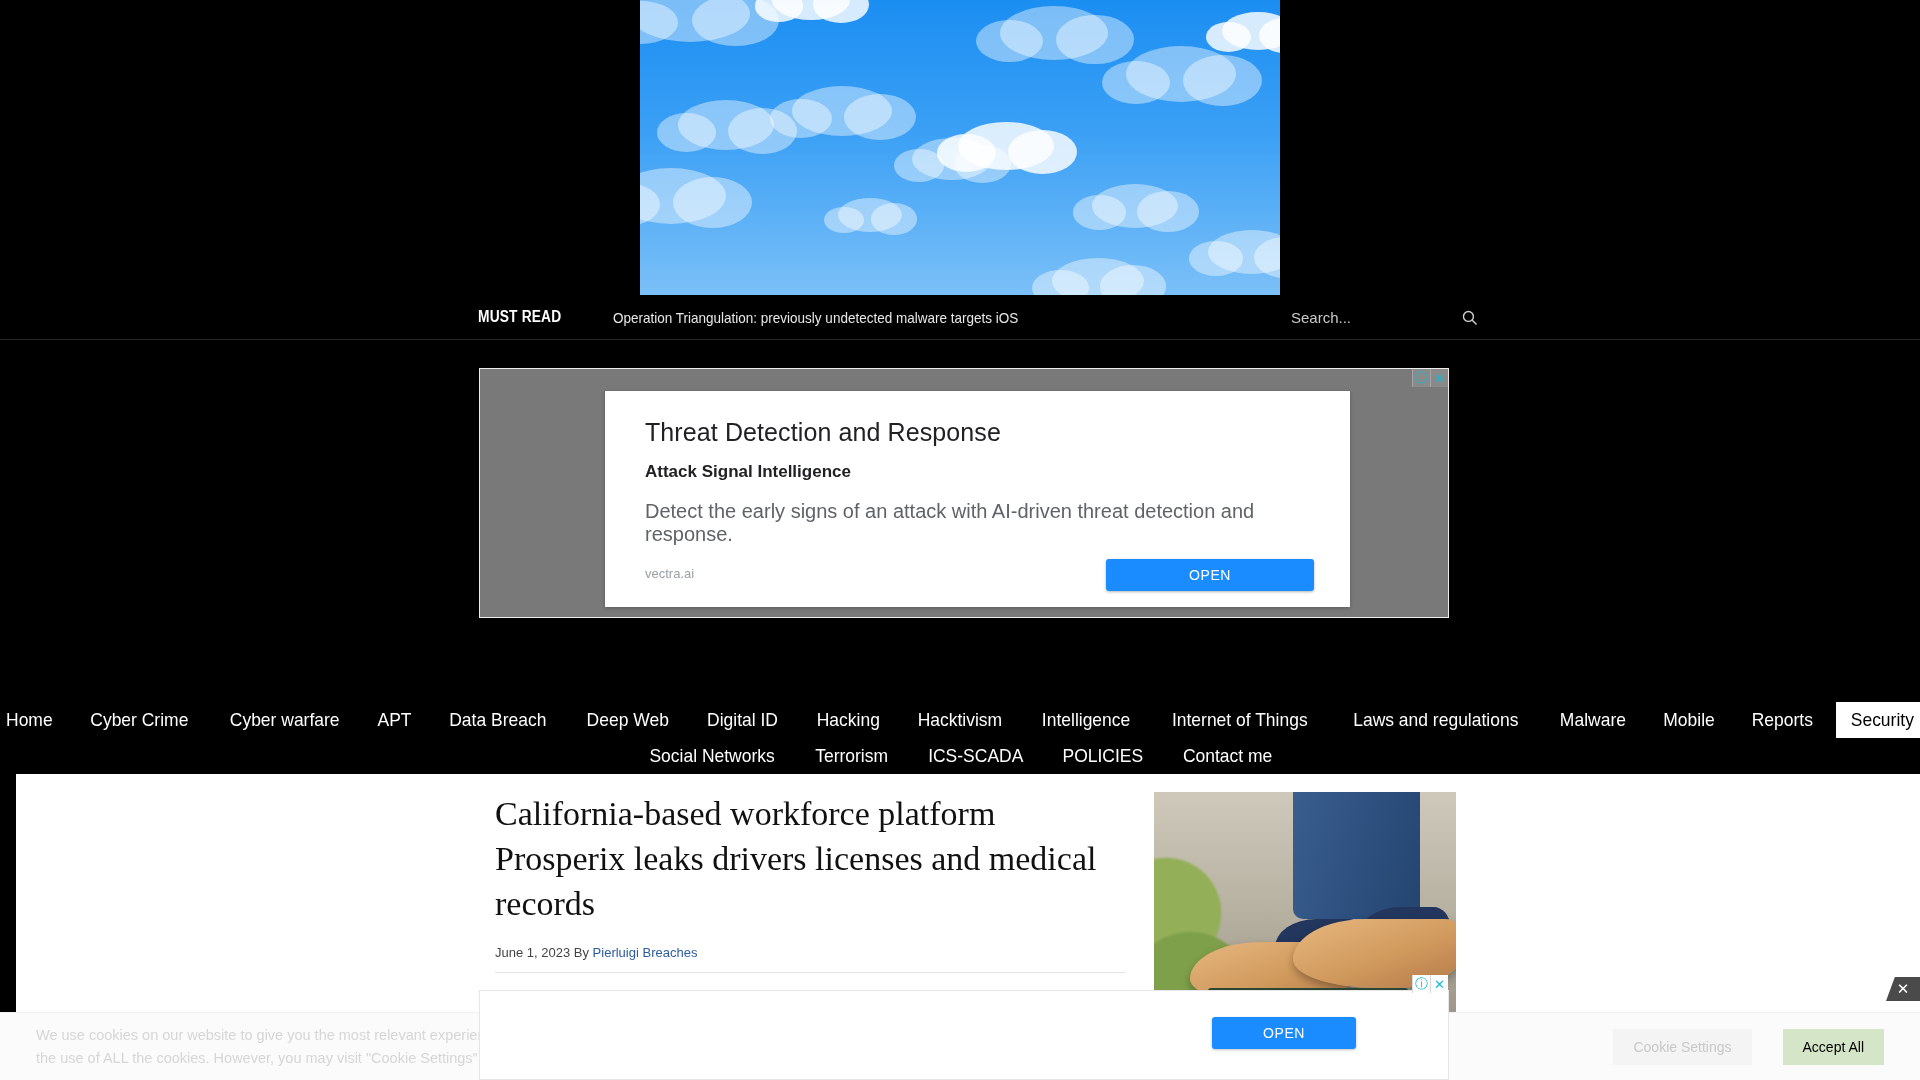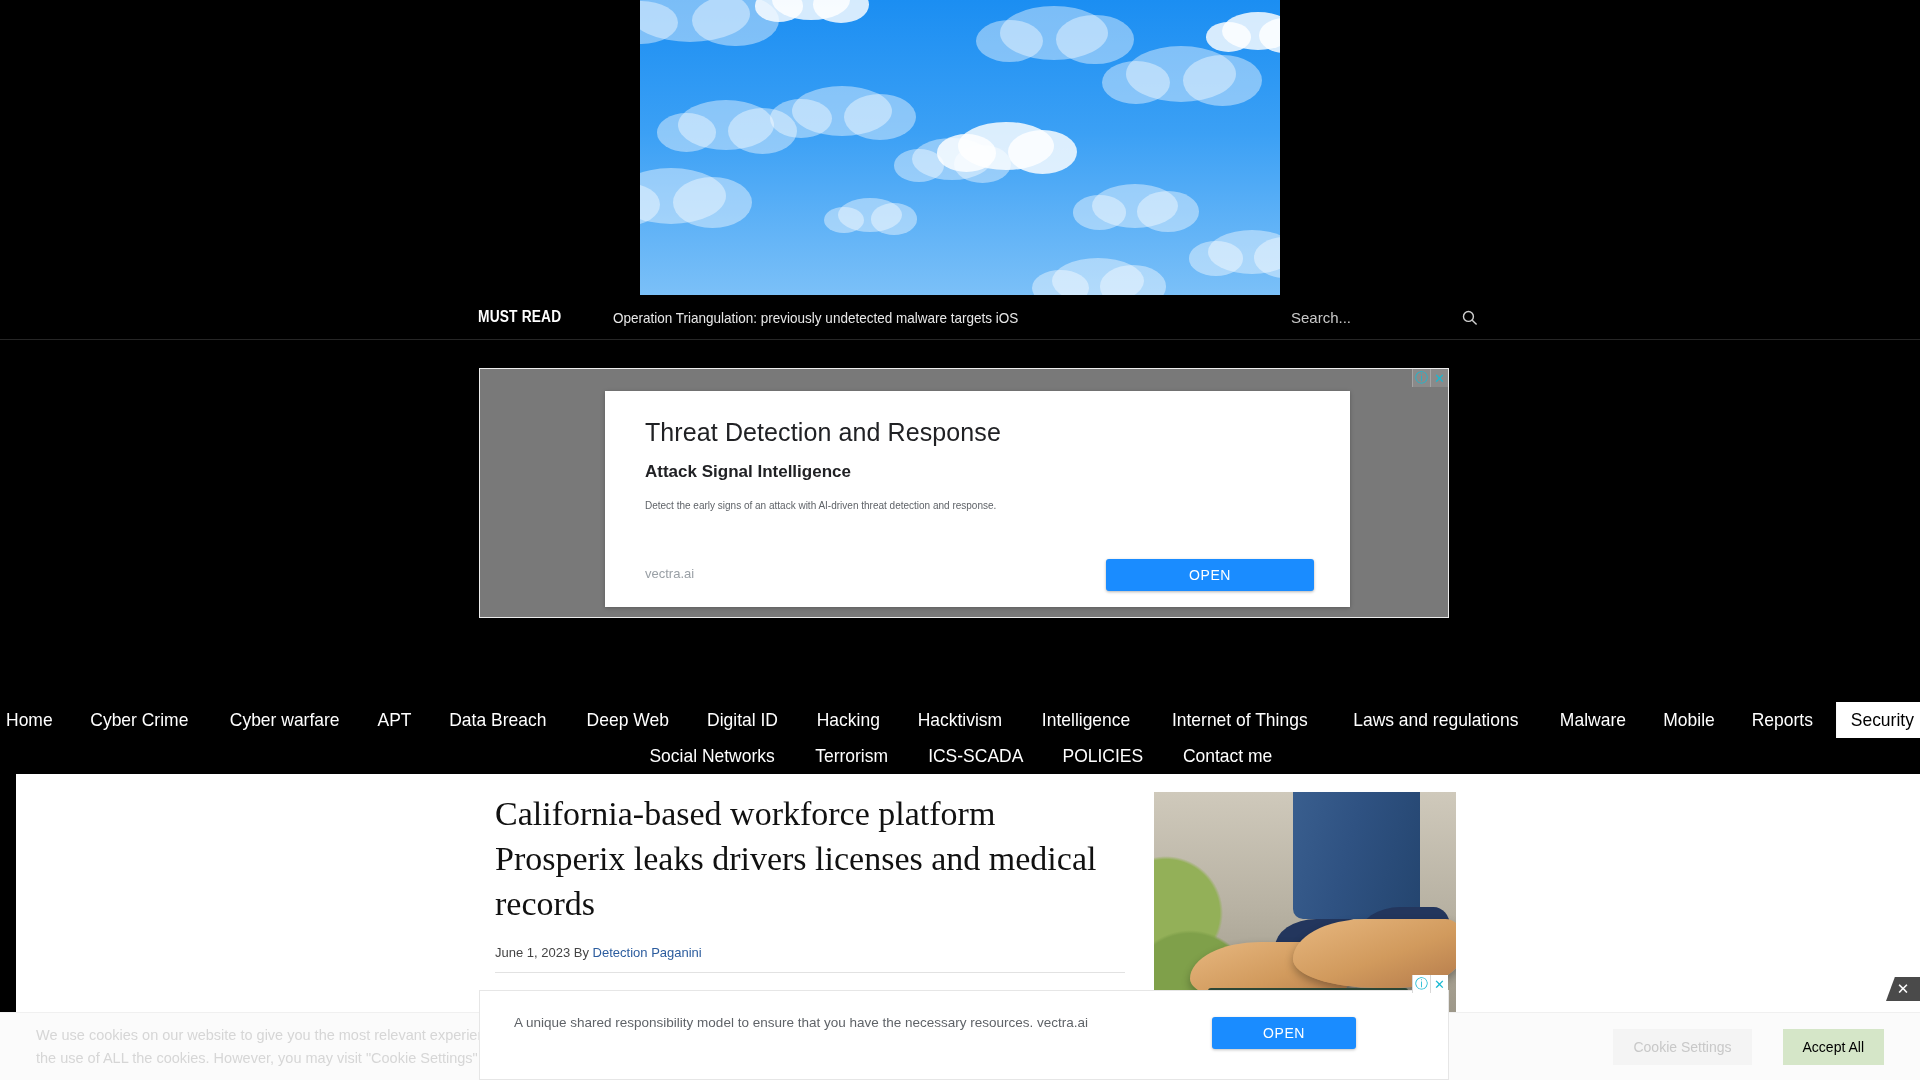--- a/index.html
+++ b/index.html
@@ -68,21 +68,21 @@
     background: #8a8a8a; color: #19b9d2; font-size: 13px; cursor: pointer;
     border-left: 1px solid #a4a4a4; font-family: "Liberation Sans", sans-serif;
   }
   .ad-card {
     position: absolute; left: 125px; top: 22px; width: 745px; height: 216px;
     background: #fff; box-shadow: 0 1px 4px rgba(0,0,0,0.25);
     padding: 27px 40px 16px 40px;
   }
   .ad-h1 { font-size: 25px; color: #202124; font-weight: 400; letter-spacing: 0.1px; }
   .ad-h2 { font-size: 17px; color: #202124; font-weight: 700; margin-top: 15px; }
-  .ad-body { font-size: 10px; color: #5f6368; margin-top: 18px; }
+  .ad-body { font-size: 20px; color: #5f6368; margin-top: 18px; }
   .ad-domain { position: absolute; left: 40px; bottom: 26px; font-size: 13px; color: #9aa0a6; }
   .ad-open {
     position: absolute; right: 36px; bottom: 16px; width: 208px; height: 32px;
     background: #1a8cff; color: #fff; border: none; border-radius: 3px;
     font-size: 14px; letter-spacing: 0.6px; cursor: pointer;
     box-shadow: 0 1px 3px rgba(0,0,0,0.3);
     font-family: "Liberation Sans", sans-serif;
   }
 
   
@@ -264,21 +264,21 @@
       <a class="nav-item">Contact me</a>
     </div>
   </nav>
 
   <div class="content">
     <div class="article">
       <h1 class="article-title">California-based workforce platform Prosperix leaks drivers licenses and medical records</h1>
       <div class="article-meta">
         <span>June 1, 2023</span>
         <span>By</span>
-        <a>Detection Paganini</a>
+        <a>Pierluigi Breaches</a>
       </div>
       <p class="article-excerpt">Prosperix leaked nearly 250,000 files. The breach exposed job</p>
     </div>
 
     <div class="article-thumb">
       <div class="thumb-sky"></div>
       <div class="thumb-jeans"></div>
       <div class="shoe-navy" style="left:40%; top:44%; width:30%; height:18%;"></div>
       <div class="shoe-navy" style="left:68%; top:40%; width:30%; height:18%;"></div>
       <div class="shoe" style="left:12%; top:52%; width:54%; height:22%;"></div>
@@ -294,19 +294,18 @@
       <button class="cookie-btn btn-accept">Accept All</button>
     </div>
   </div>
 
   <div class="ad-sticky">
     <div class="ad-choices ad-choices-light">
       <span class="ico">ⓘ</span>
       <span class="ico">✕</span>
     </div>
     <div class="sticky-body">
-      <div class="sticky-sub">A unique shared responsibility model to ensure that you have the necessary resources. vectra.ai</div>
     </div>
     <button class="sticky-open">OPEN</button>
   </div>
   <div class="ad-close-tab">✕</div>
 
 </div>
 
 </body></html>

